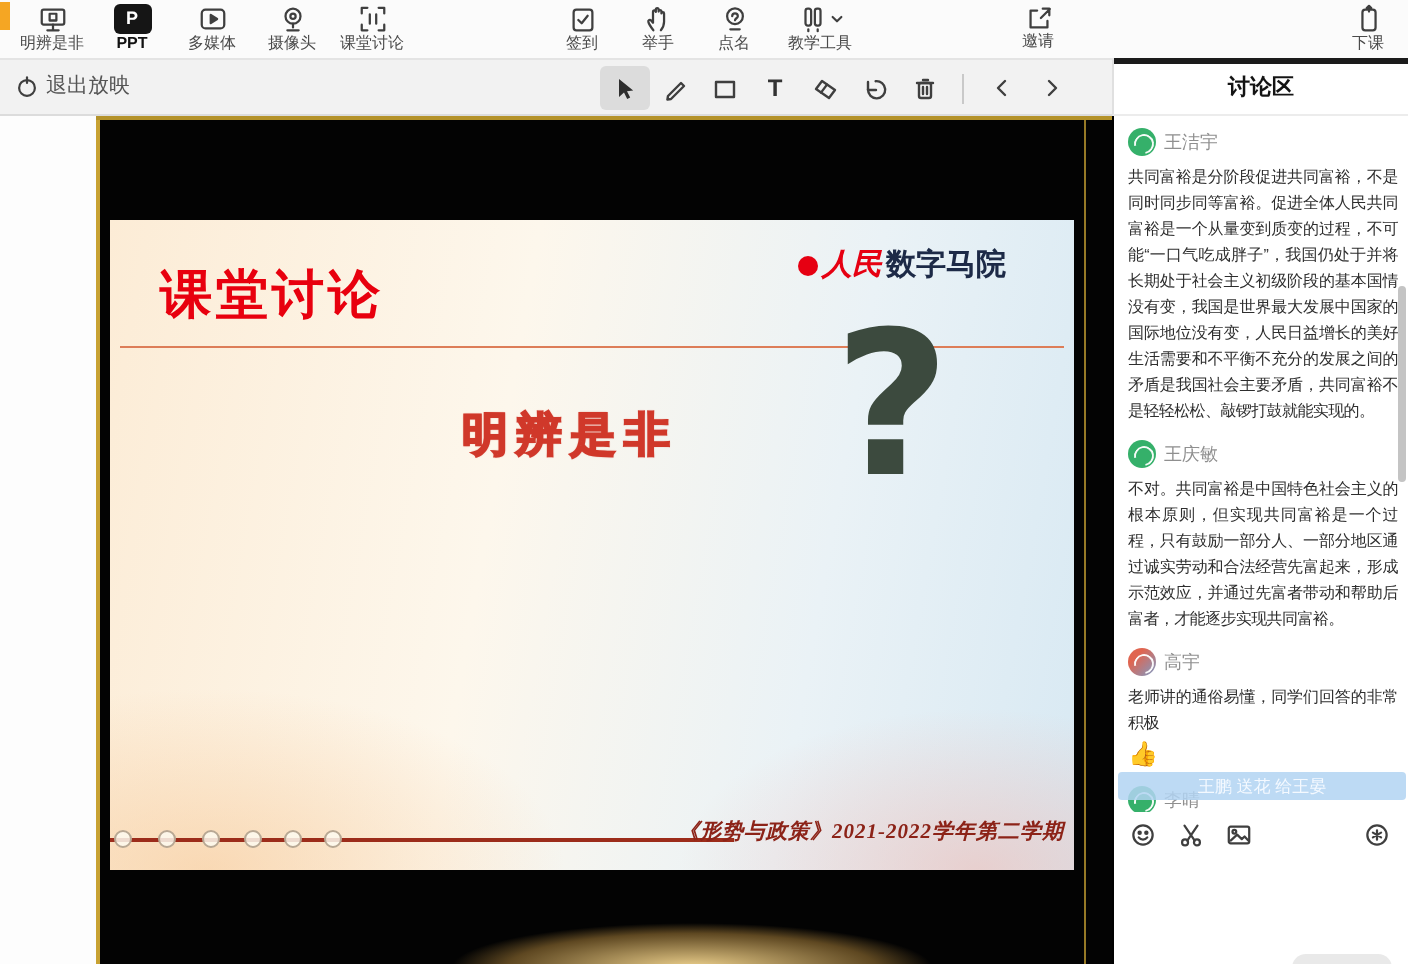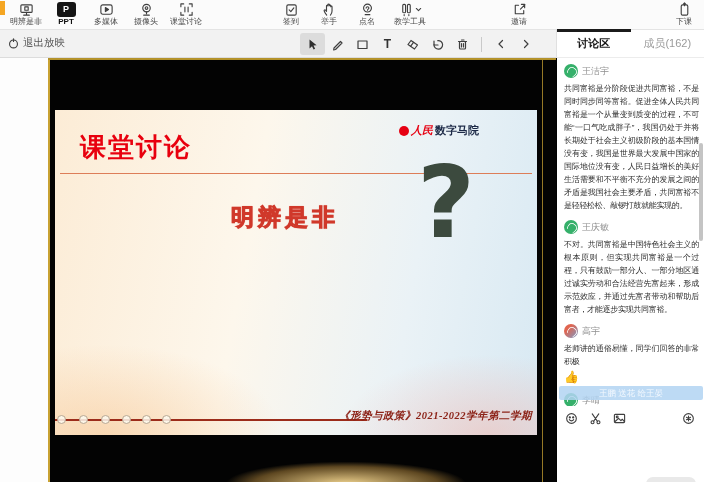--- a/index.html
+++ b/index.html
@@ -52,21 +52,21 @@
     background:radial-gradient(ellipse 55% 90% at 50% 100%, rgba(252,222,150,.95), rgba(205,155,70,.45) 60%, transparent 78%); }
   .card { position:absolute; left:7px; top:50px; width:482px; height:325px;
     background:
       radial-gradient(ellipse 60% 45% at 10% 100%, rgba(246,196,143,.55), transparent 62%),
       radial-gradient(ellipse 50% 40% at 90% 100%, rgba(240,184,176,.55), transparent 62%),
       linear-gradient(100deg,#fcecd6 0%, #fdf7ec 40%, #eaf2f6 72%, #d8e9f3 100%); }
   .slide-title { position:absolute; left:25px; top:20px; font-size:26px; font-weight:800;
     color:#e8000e; letter-spacing:2px; }
   .hdr-line { position:absolute; left:5px; top:63px; width:472px; height:1px; background:#dd7d58; }
   .logo { position:absolute; left:344px; top:13px; display:flex; align-items:center; gap:2px;
-    font-size:11px; font-weight:bold; }
+    font-size:15px; font-weight:bold; }
   .logo-dot { width:10px; height:10px; border-radius:50%; background:#e60012; }
   .logo-people { color:#e60012; font-style:italic; }
   .logo-suffix { color:#1d2a47; }
   .headline { position:absolute; left:10px; top:92px; width:440px; text-align:center;
     font-size:23px; font-weight:900; letter-spacing:4px; color:#f2988e;
     -webkit-text-stroke:0.9px #d0382a; text-shadow:0 0 1px #d0382a; }
   .qmark { position:absolute; left:362px; top:50px; font-size:100px; line-height:0.85;
     font-weight:900; color:#3c4a3e; font-family:"DejaVu Sans", sans-serif; }
   .bodytext { position:absolute; left:0; top:168px; width:460px; text-align:center;
     font-size:15px; font-weight:700; color:#f0a21f; line-height:1.62; }
@@ -281,21 +281,20 @@
       <div class="tool">
         <svg class="oi" width="12" height="12" viewBox="0 0 12 12">
             <path d="M4.5 2.5 L8 6 L4.5 9.5"></path>
           </svg>
       </div>
     </div>
   </div>
 
   <div class="tabs">
     <div class="tab active">讨论区</div>
-    <div class="tab">成员(162)</div>
   </div>
 
   <div class="stage">
     <div class="slide">
       <div class="gold-l"></div>
       <div class="gold-r"></div>
       <div class="glow"></div>
       <div class="card">
         <div class="slide-title">课堂讨论</div>
         <div class="logo">

